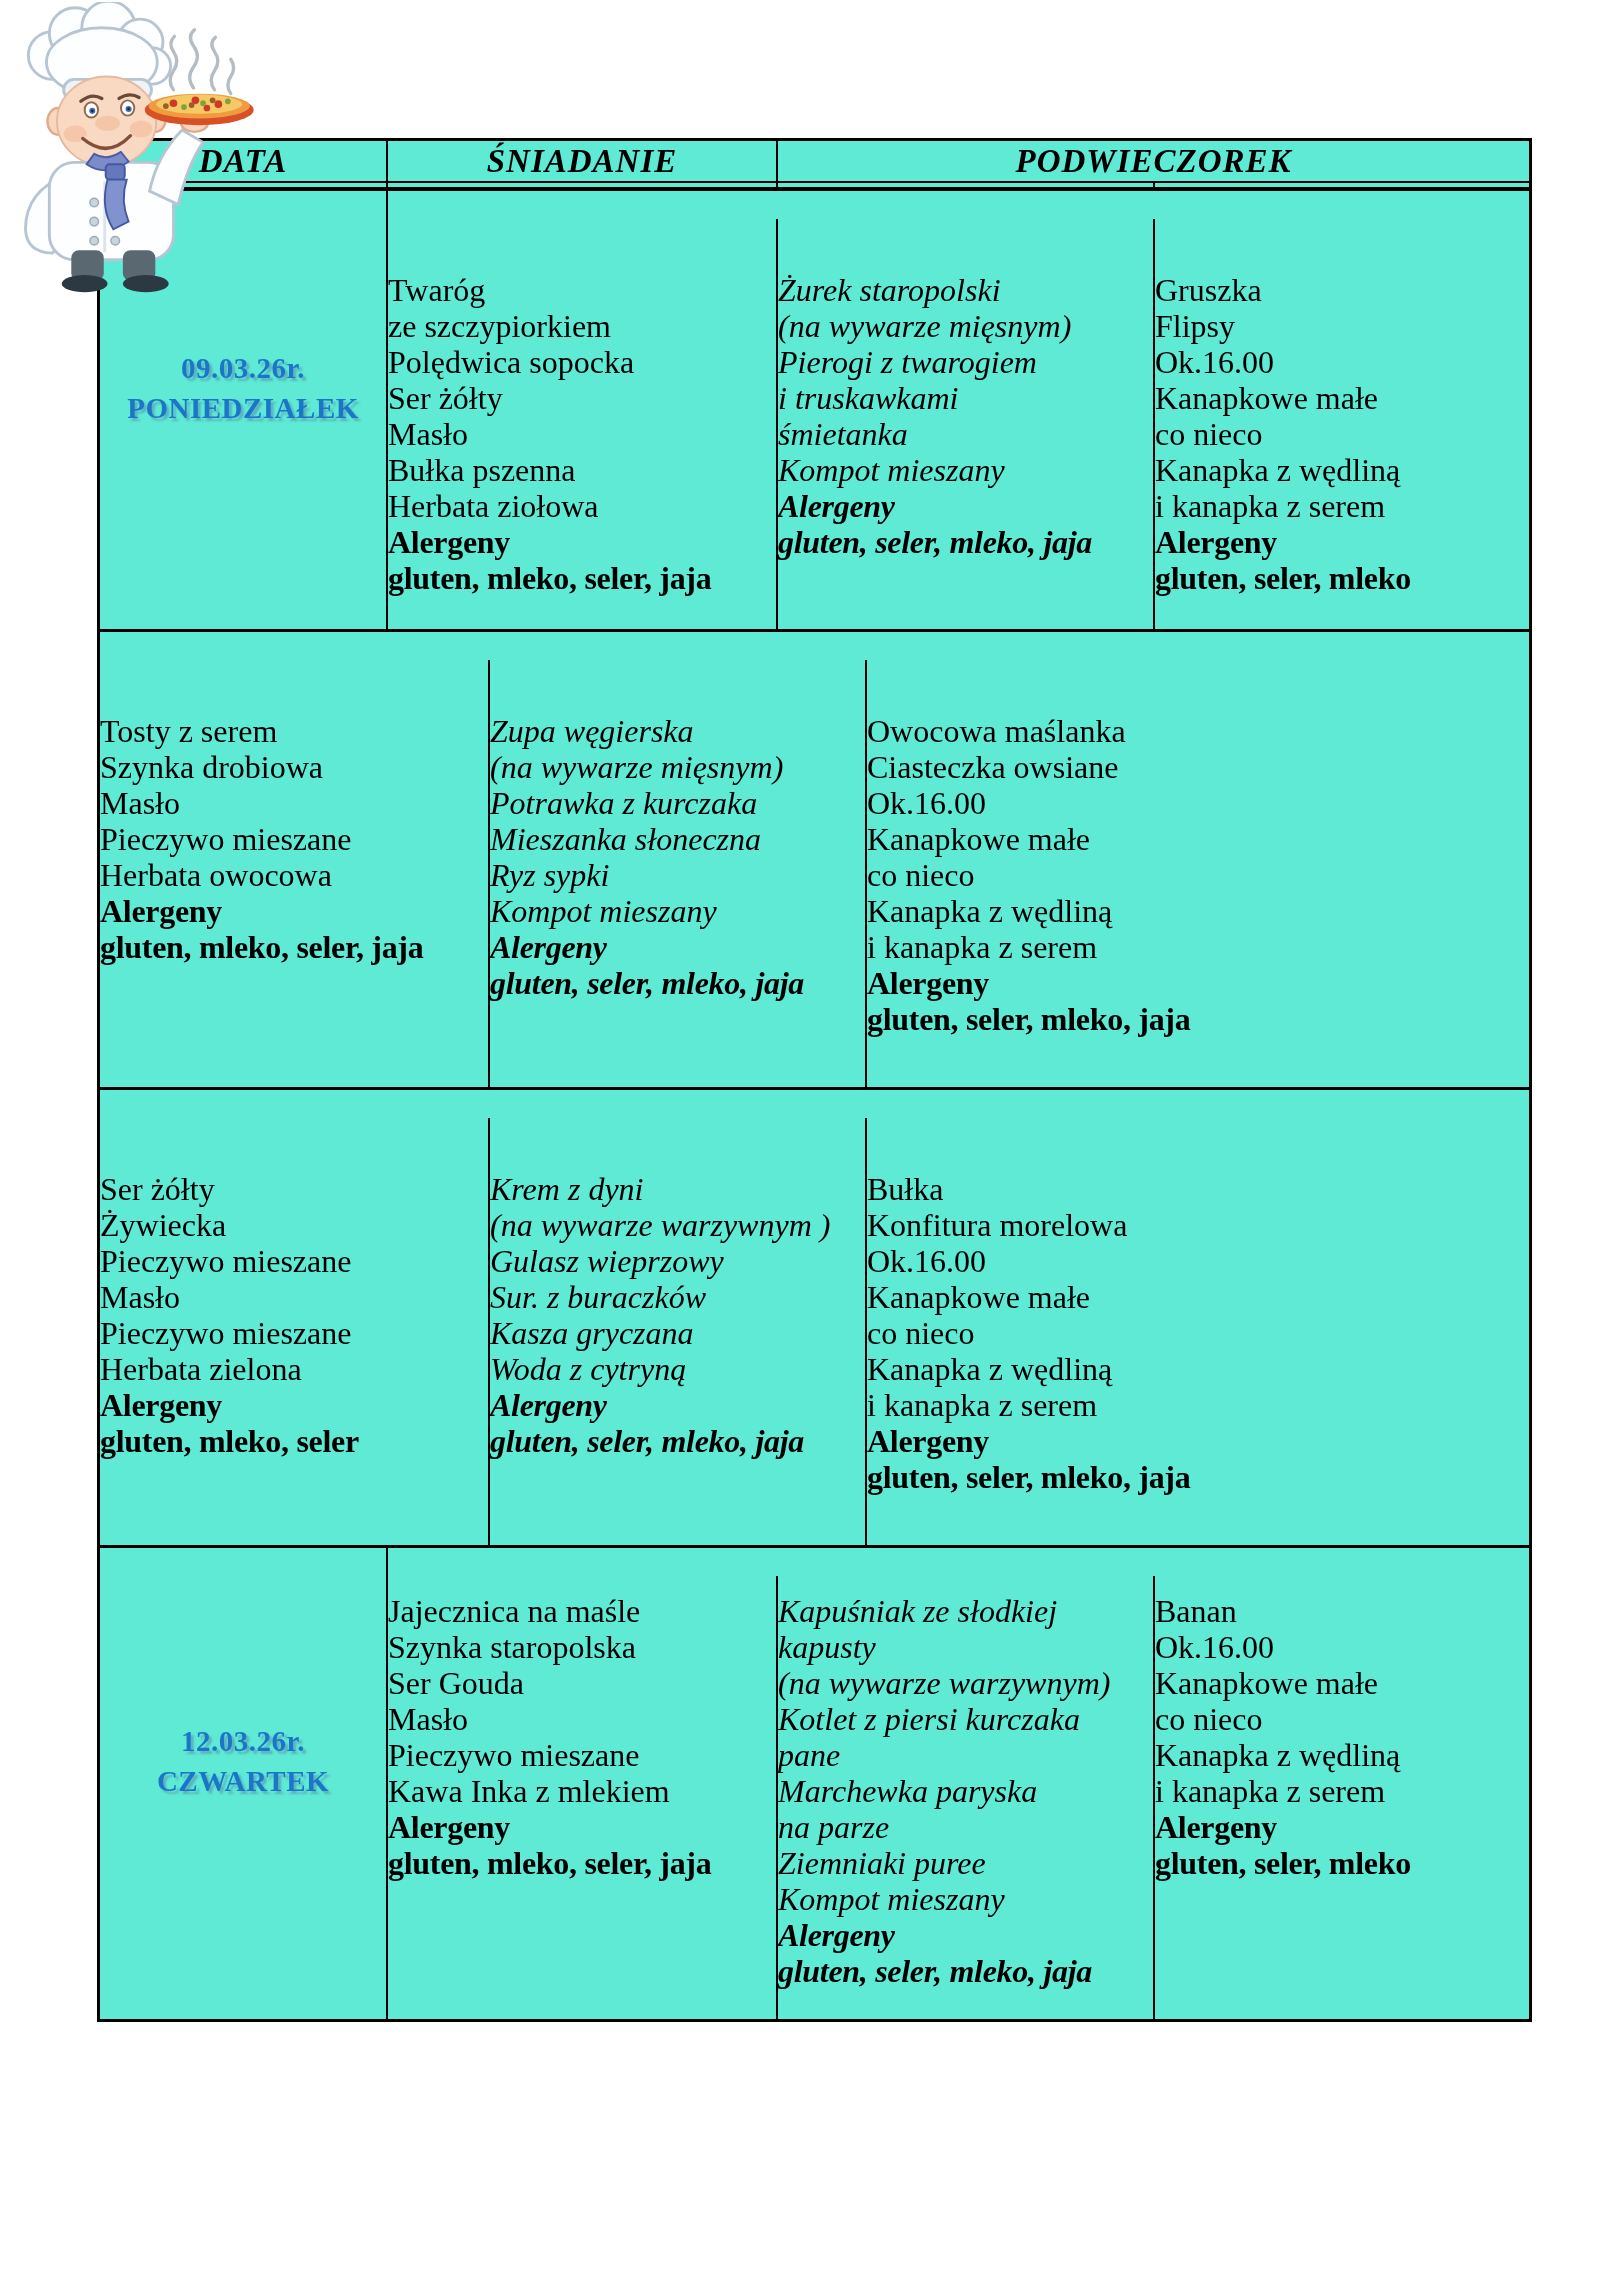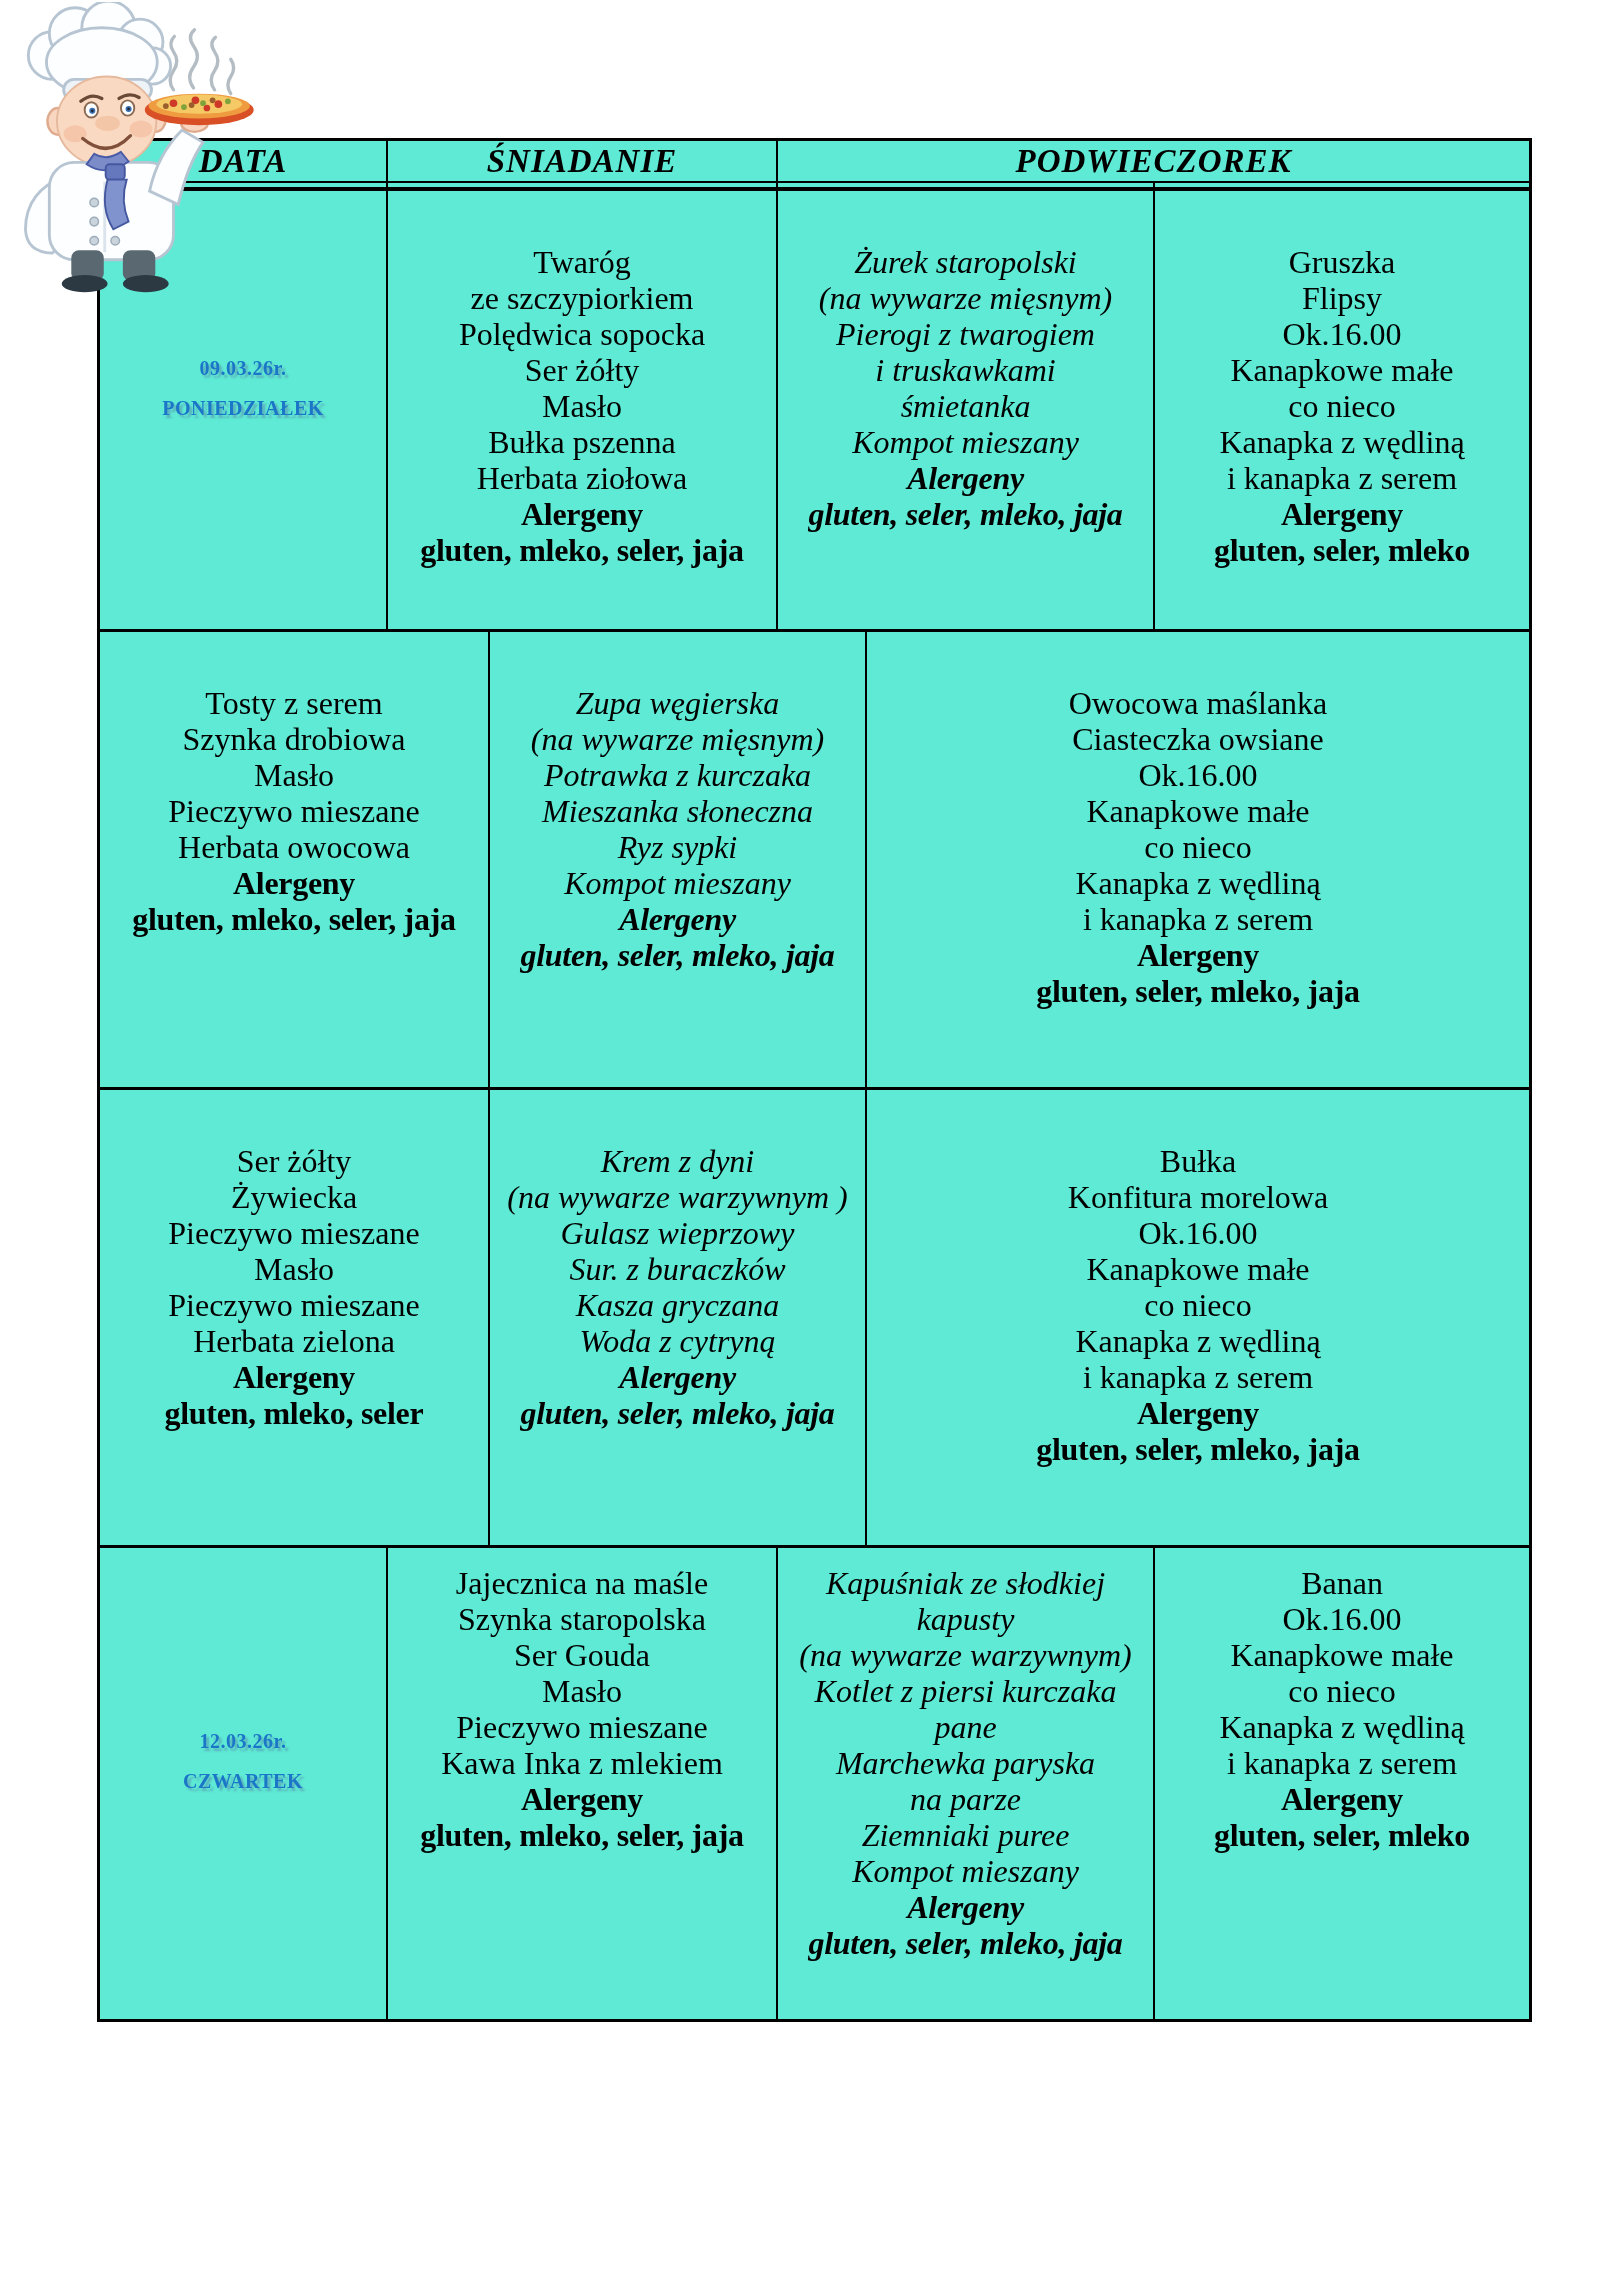--- a/index.html
+++ b/index.html
@@ -24,24 +24,24 @@
   .divider .cell{height:100%;}
 
   #rows .brow{border-bottom:3.9px solid #000;}
   #rows .brow:last-child{border-bottom:none;}
   #rows .brow:nth-child(1){height:438px;}
   #rows .brow:nth-child(2){height:455px;}
   #rows .brow:nth-child(3){height:455px;}
   #rows .brow:nth-child(4){height:471px;}
 
   .daycell{display:flex;flex-direction:column;align-items:center;justify-content:center;padding-bottom:44px;}
-  .date,.day{font-weight:bold;color:var(--day-blue,#1b76c8);font-size:20px;line-height:40px;
+  .date,.day{font-weight:bold;color:var(--day-blue,#1b76c8);font-size:29px;line-height:40px;
              letter-spacing:0.5px;text-shadow:2.9px 2.9px 2px rgba(90,125,170,.5);white-space:nowrap;}
 
-  .food{text-align:center;padding-top:53px;}
+  .food{text-align:left;padding-top:53px;margin-top:28px;}
   #rows .brow:last-child .food{padding-top:17.6px;}
   .line{font-size:32px;line-height:36px;white-space:nowrap;}
   .line.alg{font-weight:bold;letter-spacing:-0.3px;}
 
   
   .chef{position:absolute;left:5.9px;top:2px;z-index:3;}
 </style>
 </head>
 <body>
 

